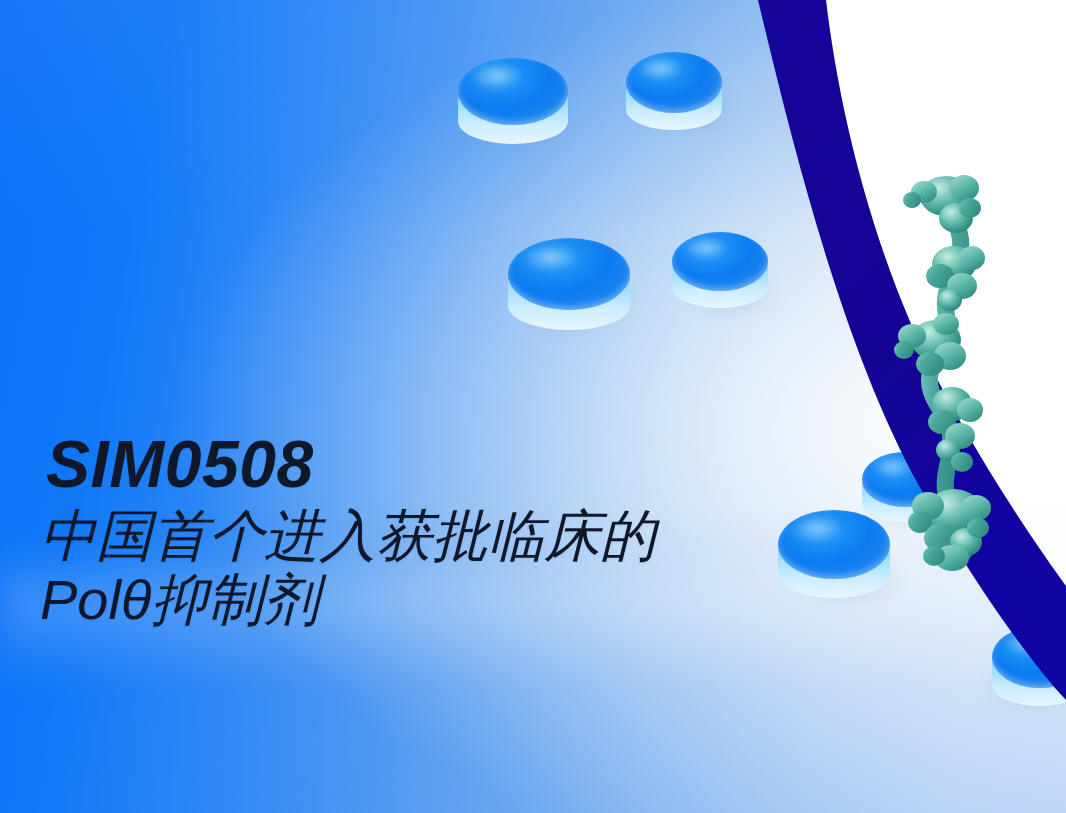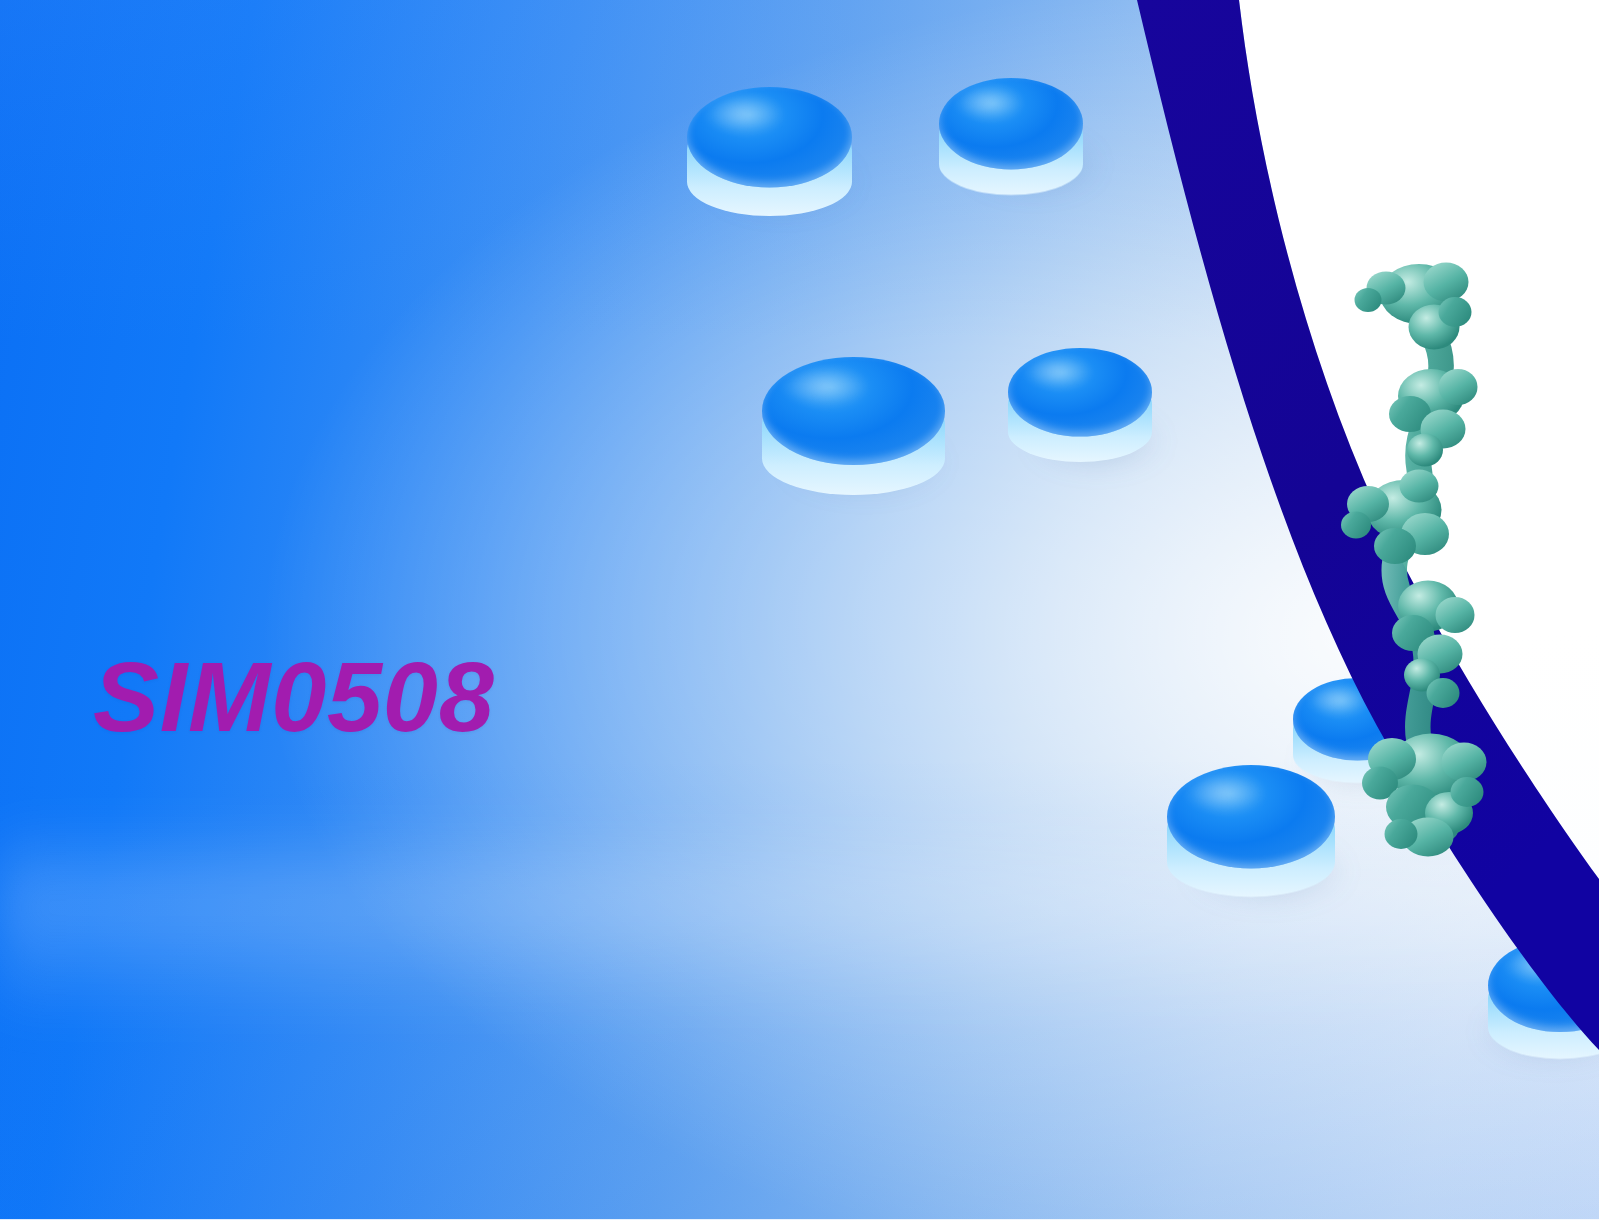--- a/index.html
+++ b/index.html
@@ -110,24 +110,24 @@
     left: 890px;
     top: 160px;
     width: 160px;
     height: 420px;
     pointer-events: none;
   }
 
   
   .headline {
     position: absolute;
-    left: 56px;
+    left: 40px;
     top: 430px;
     width: 820px;
-    color: #a21caf;
+    color: #0f172a;
   }
   .title-main {
     font-family: "Liberation Sans", sans-serif;
     font-style: italic;
     font-weight: 700;
     font-size: 66px;
     line-height: 1.06;
     letter-spacing: 0.5px;
     margin: 0 0 4px 6px;
     text-shadow: 0 1px 2px rgba(20,70,160,0.10);
@@ -295,15 +295,19 @@
       <ellipse cx="52" cy="378" rx="18" ry="15" fill="url(#tealA)"></ellipse>
       <ellipse cx="76" cy="382" rx="16" ry="14" fill="url(#blobHi)"></ellipse>
       <ellipse cx="62" cy="398" rx="17" ry="13" fill="url(#tealB)"></ellipse>
       <ellipse cx="44" cy="396" rx="11" ry="10" fill="url(#tealA)"></ellipse>
       <ellipse cx="88" cy="368" rx="11" ry="10" fill="url(#tealA)"></ellipse>
     </g>
   </svg>
 
   <div class="headline">
     <div class="title-main">SIM0508</div>
+    <div class="subtitle">
+      <span class="subtitle-line">中国首个进入获批临床的</span>
+      <span class="subtitle-line">Polθ抑制剂</span>
+    </div>
   </div>
 
 </div>
 
 </body></html>

